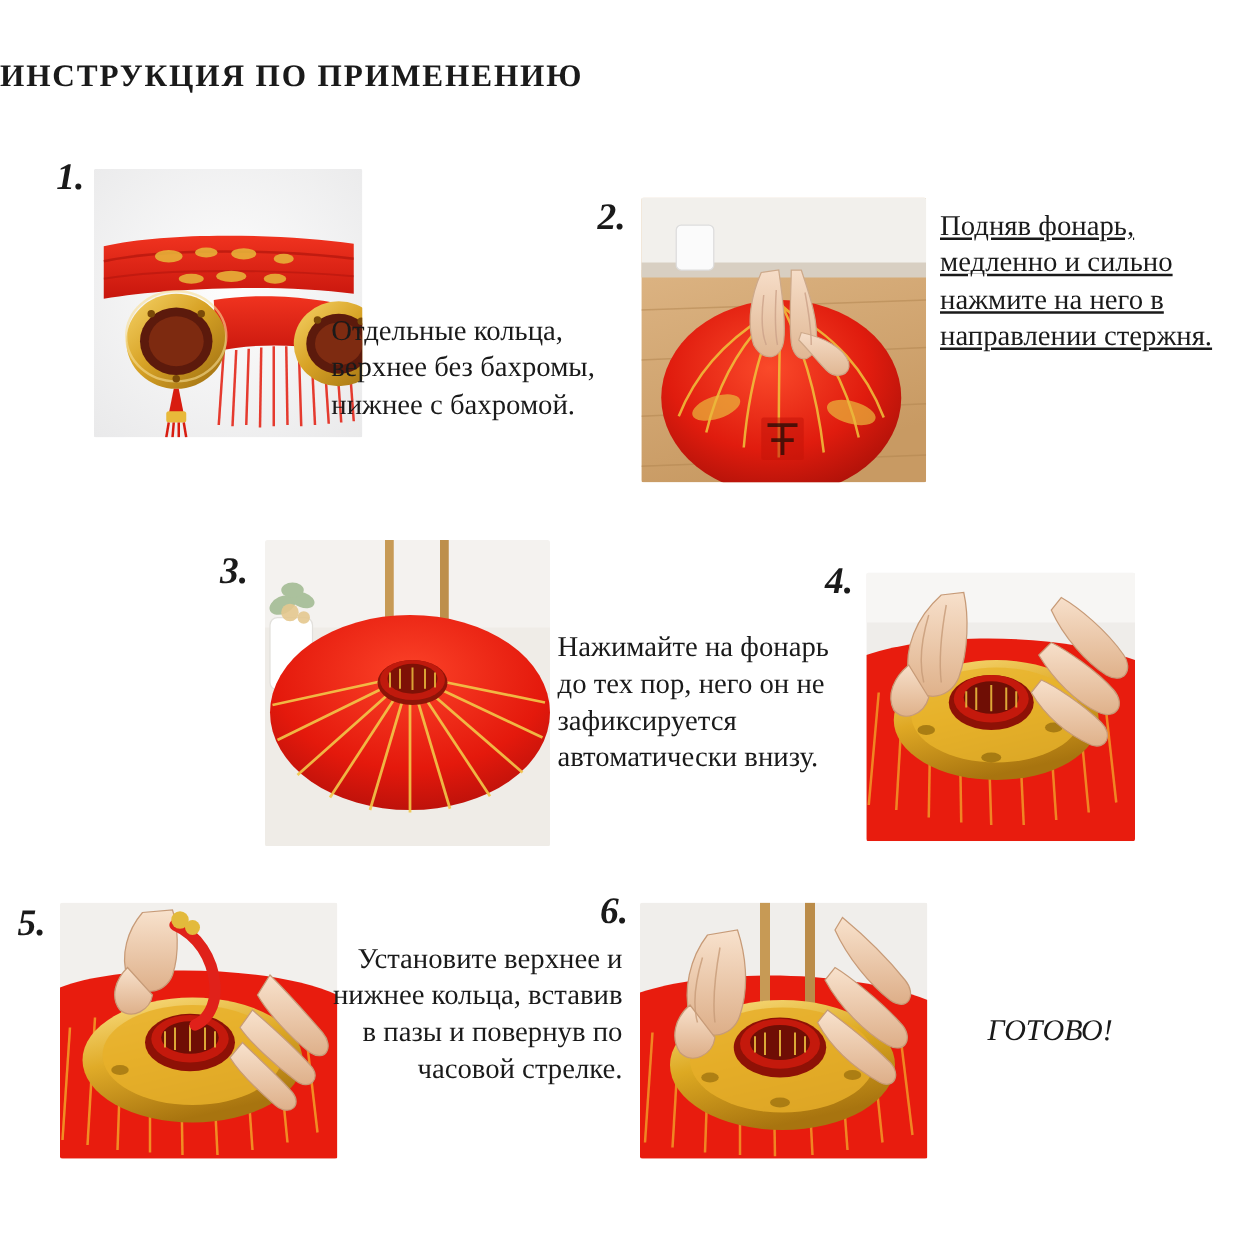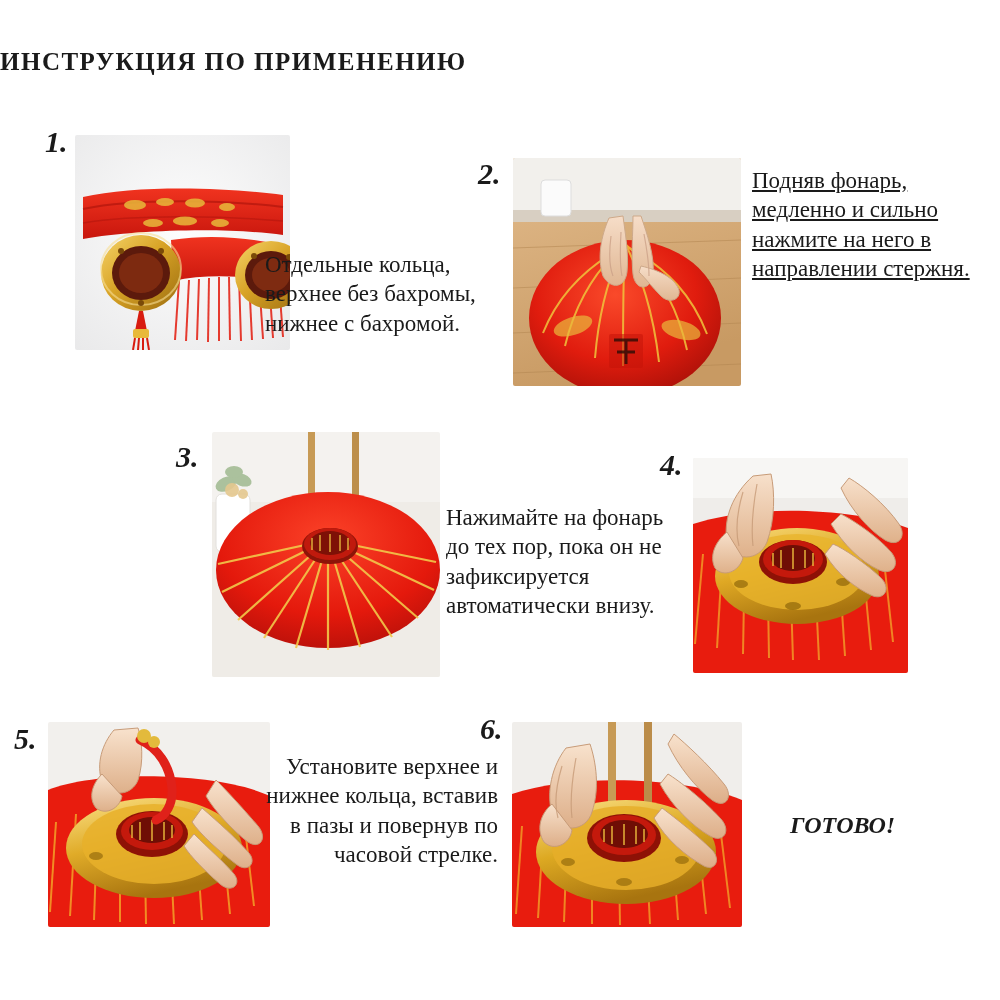--- a/index.html
+++ b/index.html
@@ -46,21 +46,20 @@
     position: absolute;
     overflow: hidden;
     border-radius: 2px;
   }
   .photo svg { display: block; }
   .done-text {
     position: absolute;
     font-size: 24px;
     font-style: italic;
     font-family: "Liberation Serif", "DejaVu Serif", serif;
-    font-weight: bold;
   }
 </style>
 </head>
 <body>
 
 <div id="page-title">ИНСТРУКЦИЯ ПО ПРИМЕНЕНИЮ</div>
 
 <div class="step">
   <div class="step-num" style="left:45px; top:125px;">1.</div>
   <div class="photo" style="left:75px; top:135px; width:215px; height:215px;">
@@ -261,21 +260,21 @@
       <ellipse cx="118" cy="111" rx="20" ry="12" fill="#7e1106"></ellipse>
       <g stroke="#e4b23a" stroke-width="1.6" opacity="0.9">
         <line x1="100" y1="106" x2="100" y2="118"></line>
         <line x1="108" y1="103" x2="108" y2="119"></line>
         <line x1="118" y1="102" x2="118" y2="120"></line>
         <line x1="128" y1="103" x2="128" y2="119"></line>
         <line x1="136" y1="106" x2="136" y2="118"></line>
       </g>
     </svg>
   </div>
-  <div class="step-caption" style="left:446px; top:503px; width:235px;">Нажимайте на фонарь до тех пор, пока он не зафиксируется автоматически внизу.</div>
+  <div class="step-caption" style="left:446px; top:503px; width:235px;">Нажимайте на фонарь до тех пор, него он не зафиксируется автоматически внизу.</div>
 </div>
 
 <div class="step">
   <div class="step-num" style="left:660px; top:448px;">4.</div>
   <div class="photo" style="left:693px; top:458px; width:215px; height:215px;">
     <svg width="215" height="215" viewBox="0 0 215 215">
       <defs>
         <linearGradient id="gold4" x1="0" y1="0" x2="0.4" y2="1">
           <stop offset="0%" stop-color="#f9dd7c"></stop>
           <stop offset="50%" stop-color="#dfa824"></stop>

